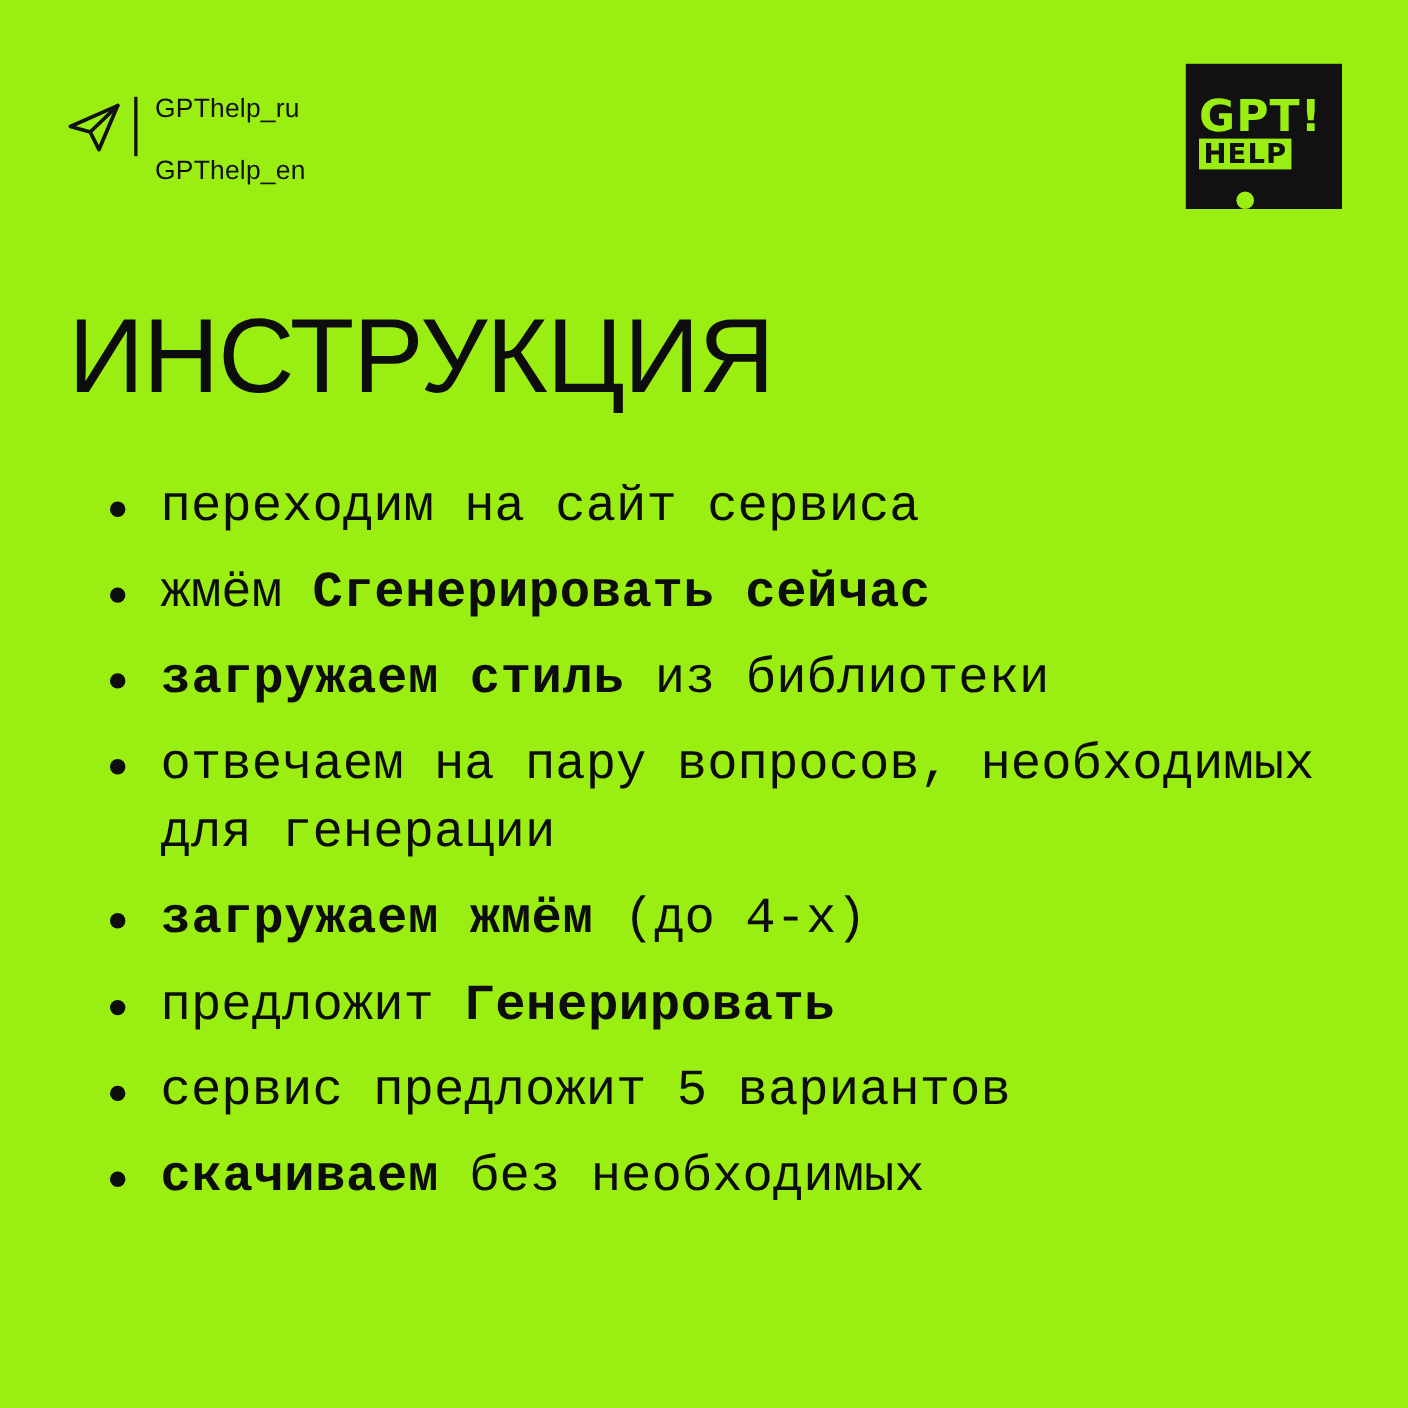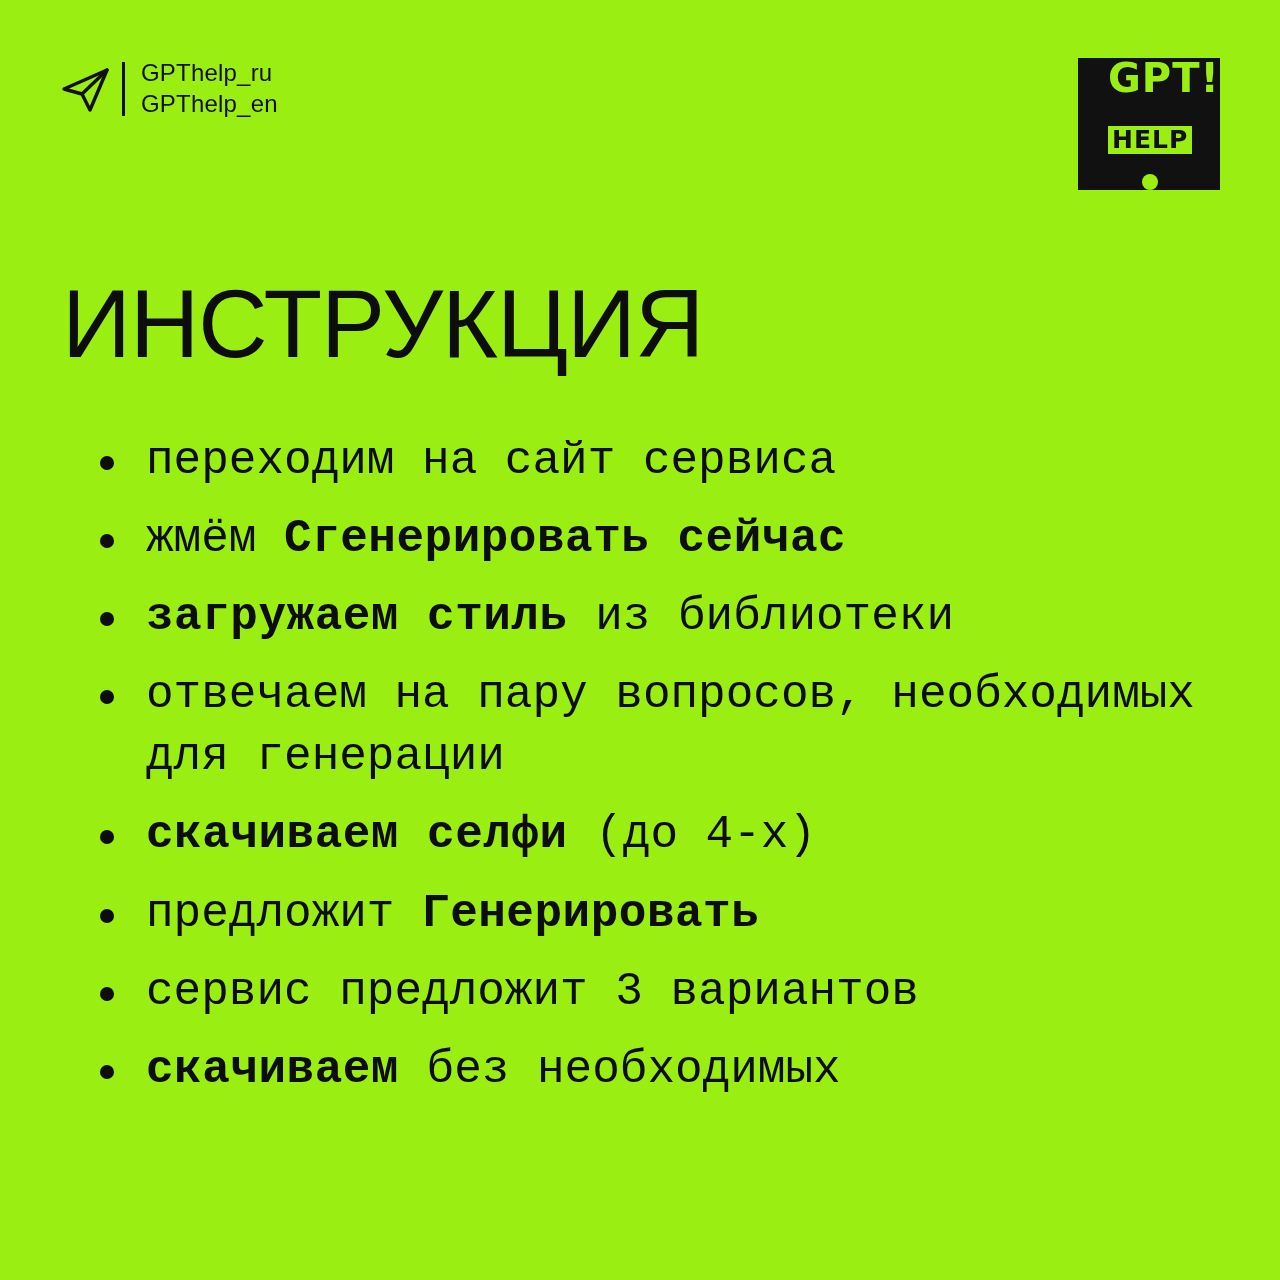--- a/index.html
+++ b/index.html
@@ -49,35 +49,36 @@
     display: flex;
     flex-direction: column;
     justify-content: center;
     line-height: 1.28;
   }
   .tg-handles span {
     font-size: 24px;
     color: #111;
     letter-spacing: 0.2px;
     font-family: "Liberation Sans", sans-serif;
+    margin-top: 26px;
   }
 
   
   .logo {
     position: absolute;
     top: 0px;
     right: 0px;
     width: 142px;
     height: 132px;
     background: #111;
     display: flex;
     flex-direction: column;
-    justify-content: space-between;
+    justify-content: flex-end;
     align-items: flex-start;
-    padding-left: 30px;
+    padding-left: 12px;
     box-sizing: border-box;
   }
   .logo-top {
     color: #9bee12;
     font-size: 40px;
     font-weight: bold;
     letter-spacing: 1px;
     font-family: "DejaVu Sans", sans-serif;
     line-height: 1;
   }
@@ -182,19 +183,19 @@
     </div>
   </div>
 
   <h1 class="title">ИНСТРУКЦИЯ</h1>
 
   <ul class="list">
       <li><span>переходим на сайт сервиса</span></li>
       <li><span>жмём </span><b>Сгенерировать  сейчас</b></li>
       <li><b>загружаем  стиль</b><span> из библиотеки</span></li>
       <li><span>отвечаем на пару вопросов, необходимых для генерации</span></li>
-      <li><b>скачиваем  селфи</b><span>  (до 4-х)</span></li>
+      <li><b>загружаем  жмём</b><span>  (до 4-х)</span></li>
       <li><span>предложит </span><b>Генерировать</b></li>
-      <li><span>сервис предложит 3 вариантов</span></li>
+      <li><span>сервис предложит 5 вариантов</span></li>
       <li><b>скачиваем</b><span> без необходимых</span></li>
     </ul>
 
 </div>
 
 </body></html>

